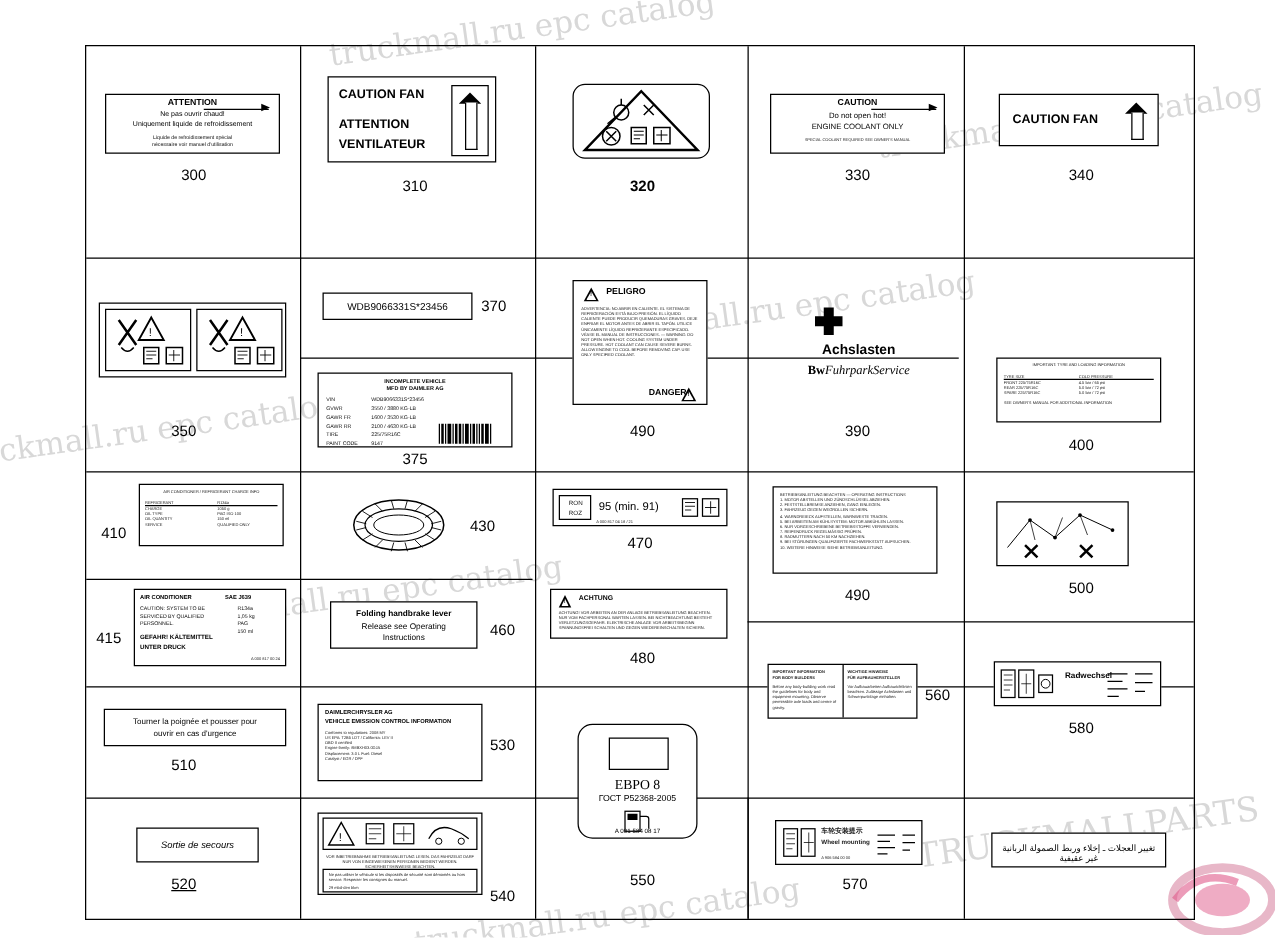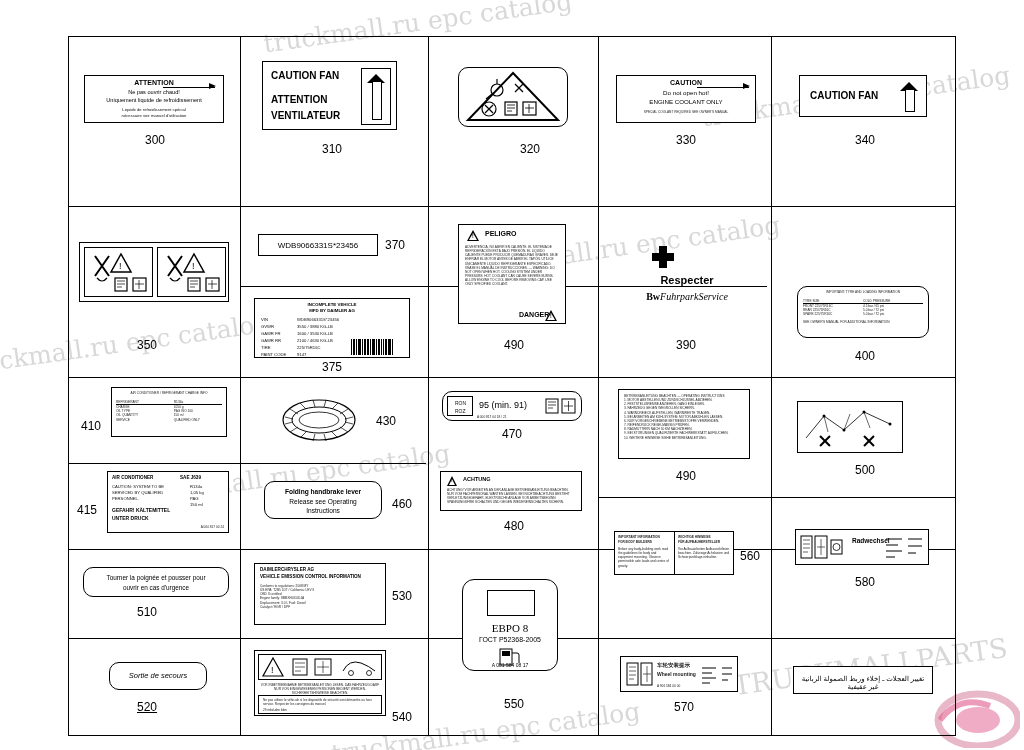--- a/index.html
+++ b/index.html
@@ -41,21 +41,21 @@
     color:#000;
     font-family:"Liberation Sans", sans-serif;
   }
   .lbl{
     position:absolute;
     border:1px solid #000;
     background:#fff;
     box-sizing:border-box;
     overflow:hidden;
   }
-  .lbl.r6{border-radius:10px;}
+  .lbl.r6{border-radius:0;}
   .t{position:absolute;font-size:7px;line-height:1.15;color:#000;text-align:center;left:0;right:0;}
   .tl{text-align:left;}
   .tiny{font-size:4.2px;line-height:1.25;color:#111;}
   .xtiny{font-size:3.2px;line-height:1.3;color:#222;}
   .b{font-weight:bold;}
   .arrow{position:absolute;}
   .arrow i{
     position:absolute;left:0;top:50%;height:1px;background:#000;width:100%;
   }
   .arrow b{
@@ -158,21 +158,21 @@
         <path d="M38 16 l0 -5 M33 26 l-6 5" stroke="#000" stroke-width="1.2"></path>
         <path d="M56 16 l8 8 M64 16 l-8 8" stroke="#000" stroke-width="1.2"></path>
         <circle cx="30" cy="41" r="7" fill="none" stroke="#000" stroke-width="1.2"></circle>
         <path d="M26 37 l8 8 M34 37 l-8 8" stroke="#000" stroke-width="1.2"></path>
         <rect x="46" y="34" width="12" height="13" fill="none" stroke="#000" stroke-width="1.2"></rect>
         <path d="M48 37 h8 M48 40 h8 M48 43 h5" stroke="#000" stroke-width="0.8"></path>
         <rect x="64" y="34" width="13" height="13" fill="none" stroke="#000" stroke-width="1.2"></rect>
         <path d="M66 40 h9 M70 36 v9" stroke="#000" stroke-width="0.8"></path>
       </svg>
     </div>
-    <div class="num" style="left:92px;top:105px;">320</div>
+    <div class="num" style="left:76px;top:105px;font-weight:bold;">320</div>
   </div>
 
   <div class="cell" style="left:529px;top:0;width:173px;height:169px;">
     <div class="lbl" style="left:18px;top:38px;width:140px;height:48px;">
       <div class="t b" style="top:3px;font-size:7px;">CAUTION</div>
       <div class="t" style="top:13px;font-size:6.2px;">Do not open hot!</div>
       <div class="t" style="top:22px;font-size:6.2px;">ENGINE COOLANT ONLY</div>
       <div class="t xtiny" style="top:34px;">SPECIAL COOLANT REQUIRED SEE OWNER'S MANUAL</div>
       <div class="arrow" style="left:80px;top:6px;width:52px;height:9px;">
           <i></i>
@@ -291,21 +291,21 @@
       </div>
     </div>
     <div class="num" style="left:76px;top:132px;">490</div>
   </div>
 
   <div class="cell" style="left:529px;top:169px;width:173px;height:171px;">
     <div style="position:absolute;left:30px;top:40px;width:118px;height:60px;">
       <div style="position:absolute;left:24px;top:0;">
           <div class="bwcross"></div>
         </div>
-      <div style="position:absolute;left:0;top:28px;width:118px;text-align:center;font-weight:bold;font-size:11px;">Respecter</div>
+      <div style="position:absolute;left:0;top:28px;width:118px;text-align:center;font-weight:bold;font-size:11px;">Achslasten</div>
       <div style="position:absolute;left:0;top:45px;width:118px;text-align:center;font-size:10px;font-family:'Liberation Serif',serif;font-style:italic;">
         <span style="font-weight:bold;font-style:normal;">Bw</span><span>FuhrparkService</span>
       </div>
     </div>
     <div class="num" style="left:78px;top:132px;">390</div>
   </div>
 
   <div class="cell" style="left:702px;top:169px;width:186px;height:171px;">
     <div class="lbl r6" style="left:26px;top:80px;width:132px;height:52px;">
       <div class="xtiny" style="position:absolute;left:5px;top:3px;right:5px;text-align:center;">

